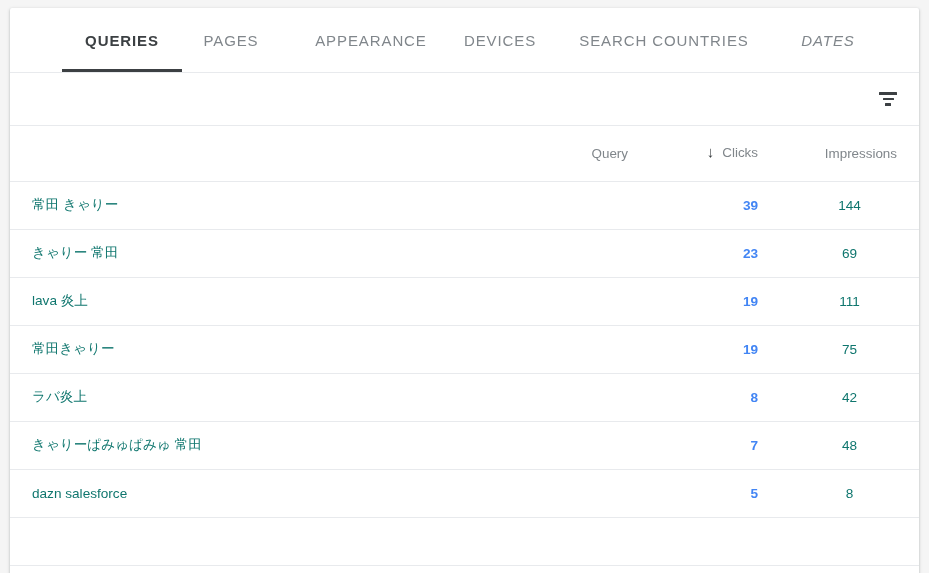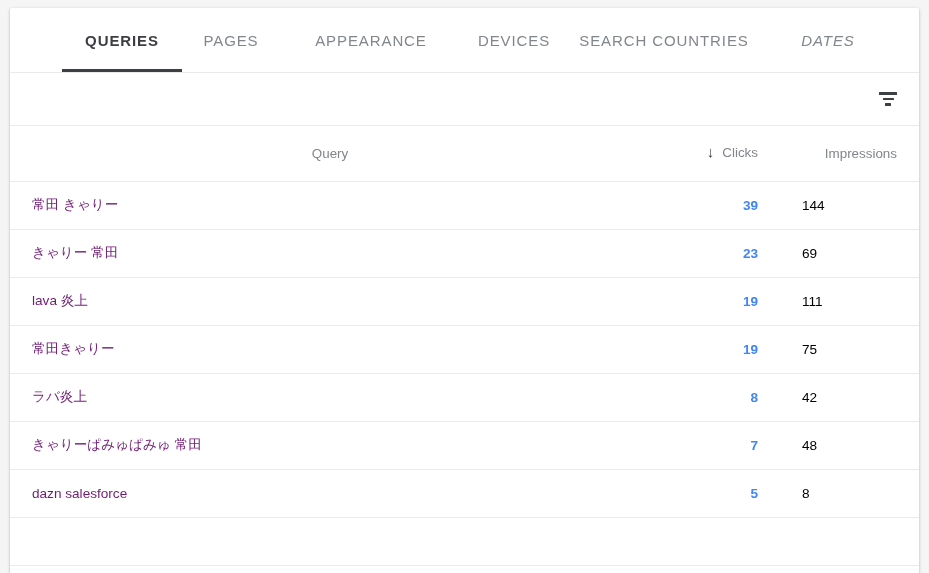--- a/index.html
+++ b/index.html
@@ -119,21 +119,21 @@
     height: 55px;
     font-size: 13.4px;
     font-weight: 400;
     color: #80868b;
     border-bottom: 1px solid #e8eaed;
     padding: 0 22px;
     box-sizing: border-box;
     vertical-align: middle;
     background: #fff;
   }
-  th.th-query { text-align: center; padding-left: 22px; }
+  th.th-query { text-align: right; padding-left: 22px; }
   th.th-clicks, th.th-impr { text-align: right; }
   th.th-clicks {
     color: #3c4043;
     font-weight: 500;
   }
   .sort-wrap {
     display: inline-flex;
     align-items: center;
     gap: 8px;
     justify-content: flex-end;
@@ -150,44 +150,44 @@
   table.data tbody td {
     height: 48px;
     border-bottom: 1px solid #e8eaed;
     padding: 0 22px;
     box-sizing: border-box;
     vertical-align: middle;
     font-size: 13.6px;
   }
   td.td-query {
     text-align: left;
-    color: #701a75;
+    color: #0f766e;
   }
   td.td-clicks {
     text-align: right;
     color: #4285f4;
     font-weight: bold;
   }
   td.td-impr {
-    text-align: left;
-    color: #000000;
+    text-align: center;
+    color: #0f766e;
   }
   tbody tr { background: #fff; }
 </style>
 </head>
 <body>
 
 <div class="page">
   <div class="card">
 
     <div class="tabbar">
       <div class="tab active" style="left: 52px; width: 120px;">QUERIES</div>
       <div class="tab" style="left: 171px; width: 100px;">PAGES</div>
       <div class="tab" style="left: 292px; width: 138px;">APPEARANCE</div>
-      <div class="tab" style="left: 448px; width: 112px;">DEVICES</div>
+      <div class="tab" style="left: 434px; width: 112px;">DEVICES</div>
       <div class="tab" style="left: 552px; width: 204px;">SEARCH COUNTRIES</div>
       <div class="tab" style="left: 766px; width: 104px; font-style: italic;">DATES</div>
       <div class="tab-underline" style="left: 52px; width: 120px;"></div>
     </div>
 
     <div class="toolbar">
       <button class="filter-btn">
         <i></i>
         <i></i>
         <i></i>

